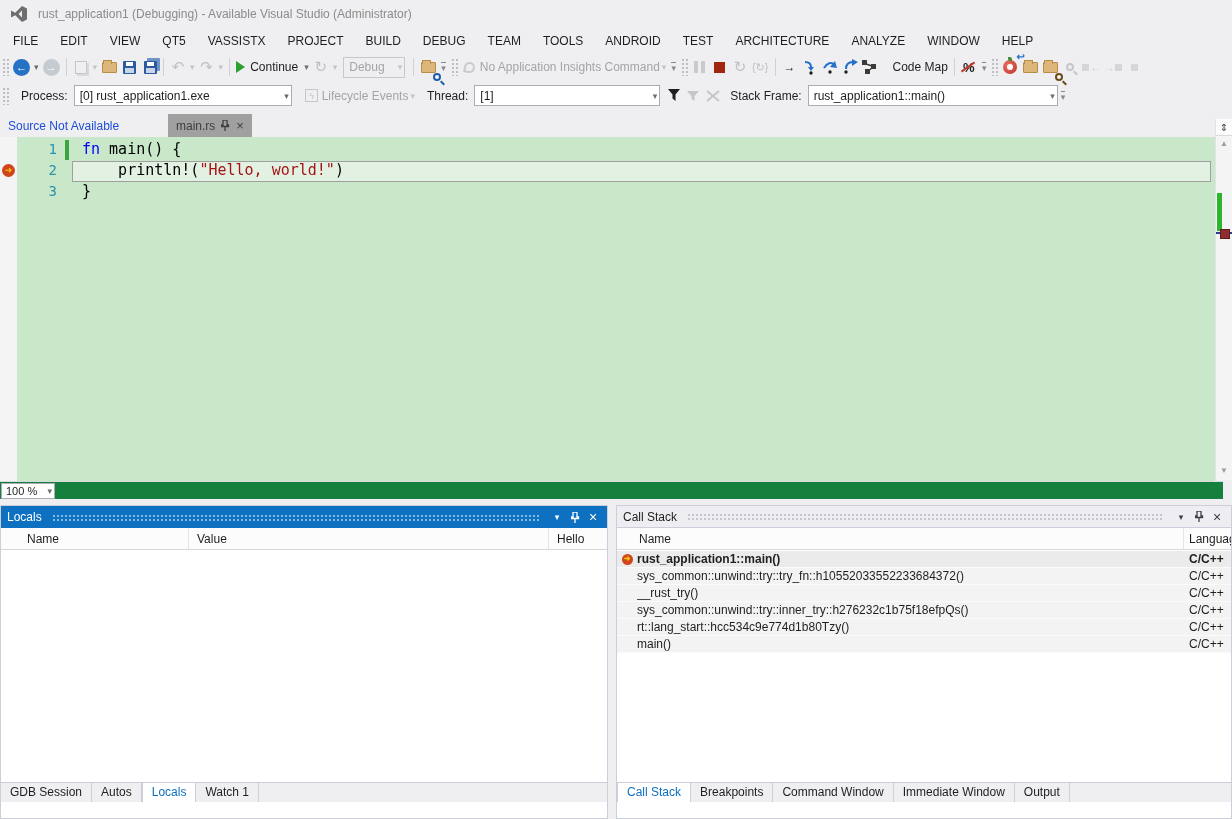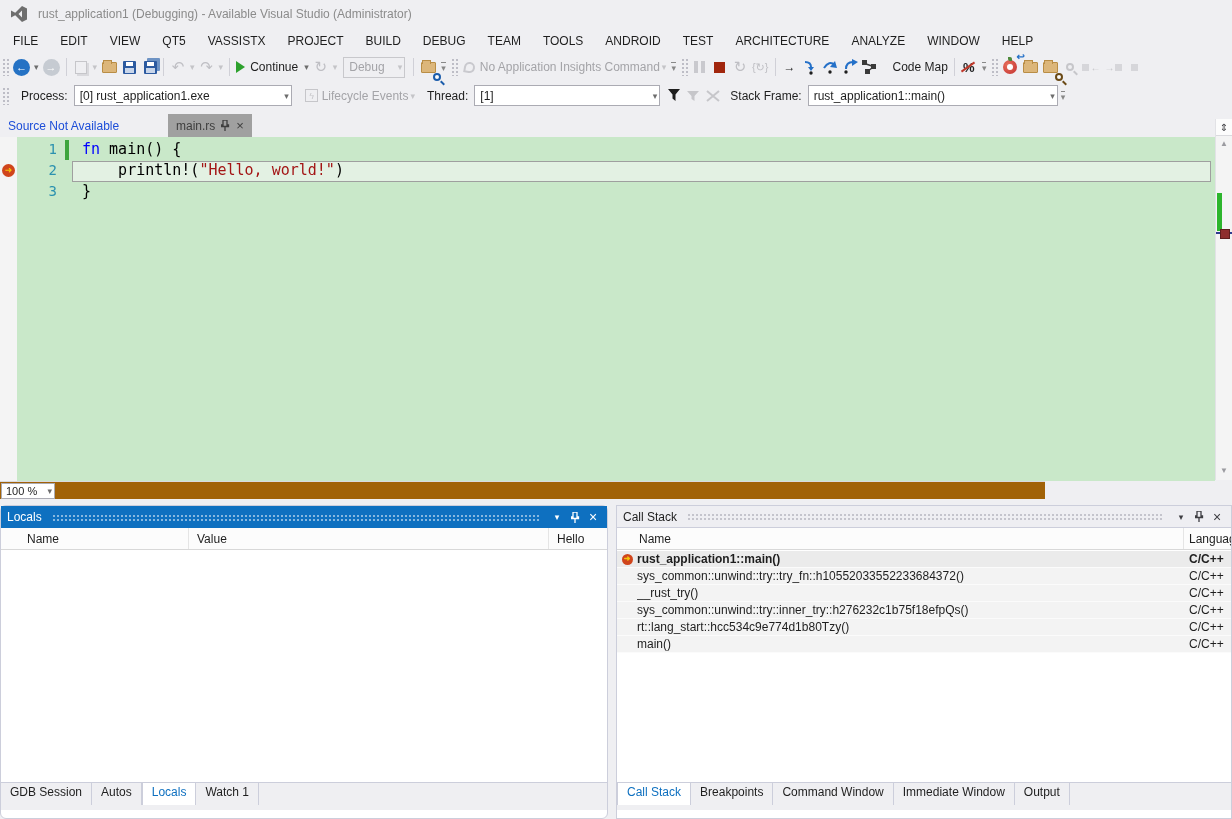--- a/index.html
+++ b/index.html
@@ -90,27 +90,27 @@
   .vscroll { position:absolute; top:119px; left:1215px; width:17px; height:361px; background:#F4F4F4; border-left:1px solid #E2E2E6; }
   .vs-split { height:17px; background:#FCFCFC; border-bottom:1px solid #DADADE; display:flex; align-items:center; justify-content:center; color:#3E3E42; font-size:10px; }
   .vs-arrow { height:15px; display:flex; align-items:center; justify-content:center; color:#9B9BA0; font-size:8px; }
   .vs-track { position:relative; height:300px; }
   .vs-green { position:absolute; left:1px; top:42px; width:5px; height:38px; background:#2DB52D; }
   .vs-mark { position:absolute; left:0; right:0; top:81px; height:2px; background:#2E3C8E; }
   .vs-mark::after { content:""; position:absolute; left:4px; top:-3px; width:8px; height:8px; background:#8E2E2E; border:1px solid #5E1E1E; }
   .vs-down { position:absolute; bottom:2px; left:0; right:0; }
 
   
-  .zoomrow { position:absolute; top:481px; left:0; width:1045px; height:18px; background:#a16207; border-top:1px solid #DADADE; display:flex; align-items:center; }
+  .zoomrow { position:absolute; top:481px; left:0; width:1223px; height:18px; background:#15803d; border-top:1px solid #DADADE; display:flex; align-items:center; }
   .zoom-combo { width:54px; height:16px; border:1px solid #ABABB3; background:#fff; display:flex; align-items:center; padding-left:4px; margin-left:1px; font-size:11px; }
   .zoom-combo .dd { margin-left:auto; }
 
   
   .panel { position:absolute; top:505px; bottom:0; background:#FFFFFF; border:1px solid #CCCEDB; }
-  .panel-locals { left:0; width:608px;border-radius:6px; }
+  .panel-locals { left:0; width:608px; }
   .panel-callstack { left:616px; width:616px; }
   .ptitle { height:22px; display:flex; align-items:center; padding:0 6px 0 6px; }
   .ptitle.active { background:#0E70C0; color:#FFFFFF; }
   .ptitle.inactive { background:#EEEEF2; color:#1E1E1E; border-bottom:1px solid #CCCEDB; }
   .ptex { flex:1; height:9px; margin:2px 8px 0 10px; background-image:radial-gradient(circle,rgba(255,255,255,.5) 1px,transparent 1.2px); background-size:4px 4px; }
   .ptitle.inactive .ptex { background-image:radial-gradient(circle,#C4C4CC 1px,transparent 1.2px); }
   .pbtn { display:inline-flex; align-items:center; justify-content:center; width:16px; height:16px; margin-left:2px; }
   .ptitle.active .pbtn { color:#FFFFFF; } .ptitle.inactive .pbtn { color:#3E3E42; }
   .pbtn .dd { color:inherit; }
   .colhdr { display:flex; height:22px; border-bottom:1px solid #D8D8D8; background:#FCFCFC; align-items:center; }
@@ -126,21 +126,21 @@
   .cs-row { display:flex; height:17px; align-items:center; background:#F3F3F3; border-bottom:1px solid #FBFBFB; }
   .cs-row.cur { background:#EBEBEB; font-weight:bold; }
   .cs-gut { width:20px; display:flex; align-items:center; justify-content:center; }
   .cs-cur-glyph { width:11px; height:11px; border-radius:50%; background:#D0451B; display:flex; align-items:center; justify-content:center; }
   .cs-cur-glyph::after { content:"➜"; color:#F5C509; font-size:8px; line-height:1; }
   .cs-name { width:547px; white-space:nowrap; overflow:hidden; }
   .cs-lang { flex:1; padding-left:5px; white-space:nowrap; overflow:hidden; font-weight:normal; }
   .cs-row.cur .cs-lang { font-weight:bold; }
 
   
-  .btabs { position:absolute; left:0; right:0; bottom:8px; height:28px; overflow:hidden; background:#EFEFF2; border-top:1px solid #CCCEDB; }
+  .btabs { position:absolute; left:0; right:0; bottom:16px; height:20px; overflow:hidden; background:#EFEFF2; border-top:1px solid #CCCEDB; }
   .btab { float:left; height:22px; padding:2px 9px 0 9px; border-right:1px solid #CCCEDB; color:#1E1E1E; background:#EFEFF2; }
   .btab.active { background:#FFFFFF; color:#0E70C0; border-left:1px solid #CCCEDB; }
 </style>
 </head>
 <body>
 
 <div class="window">
 
   <div class="titlebar">
     <svg class="ic" width="18" height="16" viewBox="0 0 18 16">

